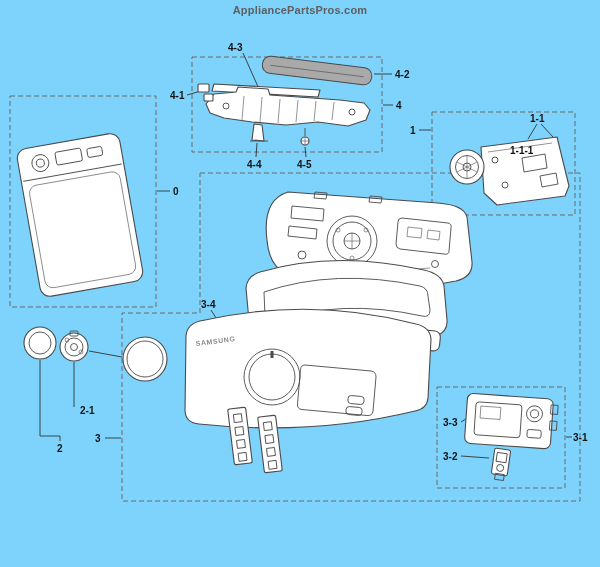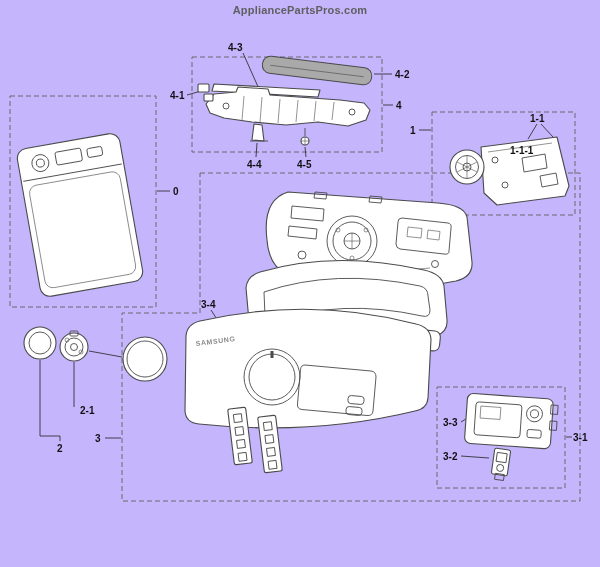--- a/index.html
+++ b/index.html
@@ -1,16 +1,16 @@
 <!DOCTYPE html>
 <html><head>
 <meta charset="utf-8">
 <style>
   html,body{margin:0;padding:0;background:#fff;}
-  .canvas{position:relative;width:600px;height:567px;background:#c4b5fd;overflow:hidden;
+  .canvas{position:relative;width:600px;height:567px;background:#7dd3fc;overflow:hidden;
           font-family:"Liberation Sans",sans-serif;}
   .watermark{position:absolute;top:4px;left:0;right:0;text-align:center;
              font-size:11px;font-weight:bold;color:#5f5f5f;letter-spacing:.2px;}
   svg.diagram{position:absolute;left:0;top:0;width:600px;height:567px;}
   .dashed{fill:none;stroke:#6a6a6a;stroke-width:1;stroke-dasharray:5 3;}
   .part{fill:#ffffff;stroke:#4a4a4a;stroke-width:1.1;stroke-linejoin:round;}
   .detail{fill:none;stroke:#4a4a4a;stroke-width:0.9;}
   .thin{fill:none;stroke:#4a4a4a;stroke-width:0.7;opacity:.85;}
   .fillmid{fill:#a9a9a9;stroke:#4a4a4a;stroke-width:1;}
   .leader{stroke:#333;stroke-width:0.9;fill:none;}

